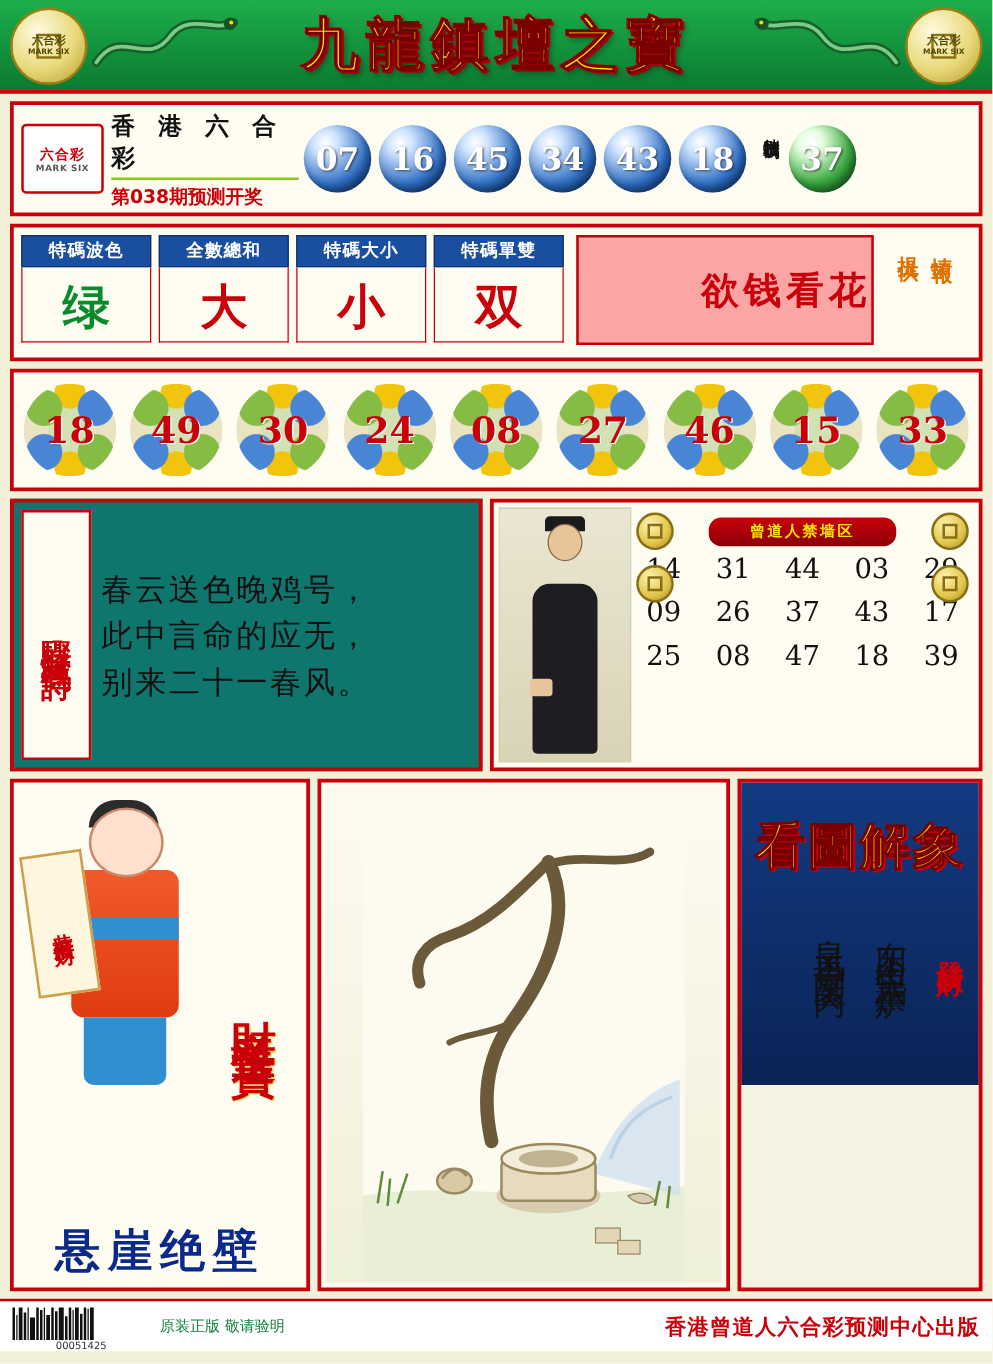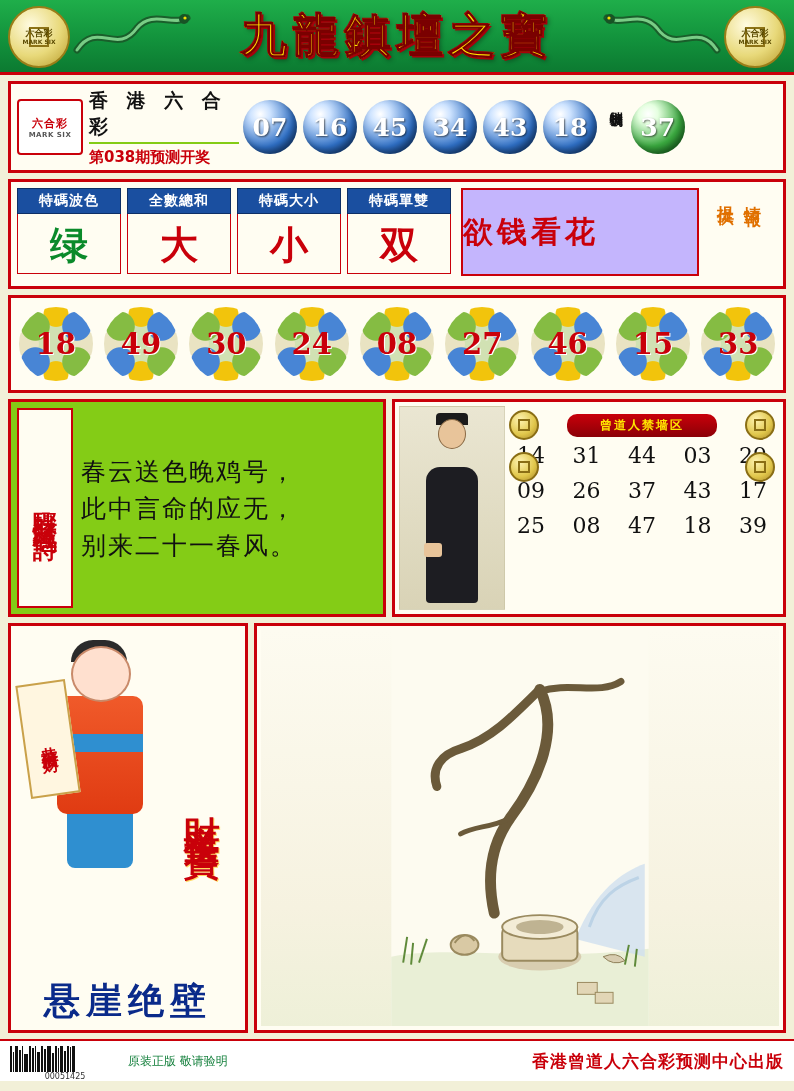--- a/index.html
+++ b/index.html
@@ -105,21 +105,21 @@
     border:1px solid #0d2f66;letter-spacing:1px;
   }
   .attr .val{
     font-size:38px;font-weight:bold;color:#c9000a;padding:6px 0 2px;
     font-family:"DejaVu Serif","Liberation Serif",serif;
     border:1px solid #c9000a;border-top:none;background:#fffdf2;
   }
   .attr .val.green{color:#0a8a2a;}
   .slogan{
     flex:1;margin:0 4px;border:2px solid #c9000a;height:84px;
-    display:flex;align-items:center;justify-content:flex-start;background:#c4b5fd;
+    display:flex;align-items:center;justify-content:flex-end;background:#fca5a5;
   }
   .slogan span{
     font-size:30px;color:#c9000a;font-weight:bold;letter-spacing:4px;
     font-family:"DejaVu Serif","Liberation Serif",serif;
   }
   .tipbox{
     width:74px;display:flex;gap:4px;justify-content:center;padding-top:4px;
   }
   .tipbox .col{
     writing-mode:vertical-rl;text-orientation:upright;
@@ -149,21 +149,21 @@
     opacity:.95;
   }
   .flower .num{
     position:relative;font-size:29px;font-weight:bold;color:#c9000a;
     font-family:"DejaVu Serif","Liberation Serif",serif;
     text-shadow:1px 1px 0 #fff;
   }
   
   .midrow{display:flex;margin:6px 8px 0 8px;gap:6px;height:218px;}
   .poembox{
-    width:378px;border:3px solid #c9000a;background:#84cc16;display:flex;padding:6px;box-sizing:border-box;
+    width:378px;border:3px solid #c9000a;background:#0f766e;display:flex;padding:6px;box-sizing:border-box;
   }
   .poem-title{
     width:52px;border:2px solid #c9000a;background:#fffdf2;margin-right:8px;
     display:flex;align-items:center;justify-content:center;
   }
   .poem-title span{
     writing-mode:vertical-rl;text-orientation:upright;
     font-size:24px;font-weight:bold;color:#c9000a;letter-spacing:6px;
     font-family:"DejaVu Serif","Liberation Serif",serif;
   }
@@ -516,20 +516,32 @@
             <path d="M12 336 l4 -26"></path>
               <path d="M20 338 l2 -22"></path>
               <path d="M28 336 l8 -24"></path>
             <path d="M236 338 l4 -20"></path>
               <path d="M246 340 l2 -18"></path>
           </g>
         </svg>
       </div>
     </div>
 
+    <div class="bcell bright">
+      <div class="bright-inner">
+        <div class="jie-title">
+          <span>看圖解象</span>
+        </div>
+        <div class="jie-side">發橫財</div>
+        <div class="jie-cols">
+          <div class="c">皇风再扇寰区内</div>
+          <div class="c">东四山色入薰炉</div>
+        </div>
+      </div>
+    </div>
   </div>
 
   <div class="footer">
     <div>
       <div class="barcode">
         <i style="height:26px"></i>
           <i style="height:20px;width:1px"></i>
           <i style="height:26px;width:3px"></i>
         <i style="height:22px"></i>
           <i style="height:26px;width:1px"></i>

